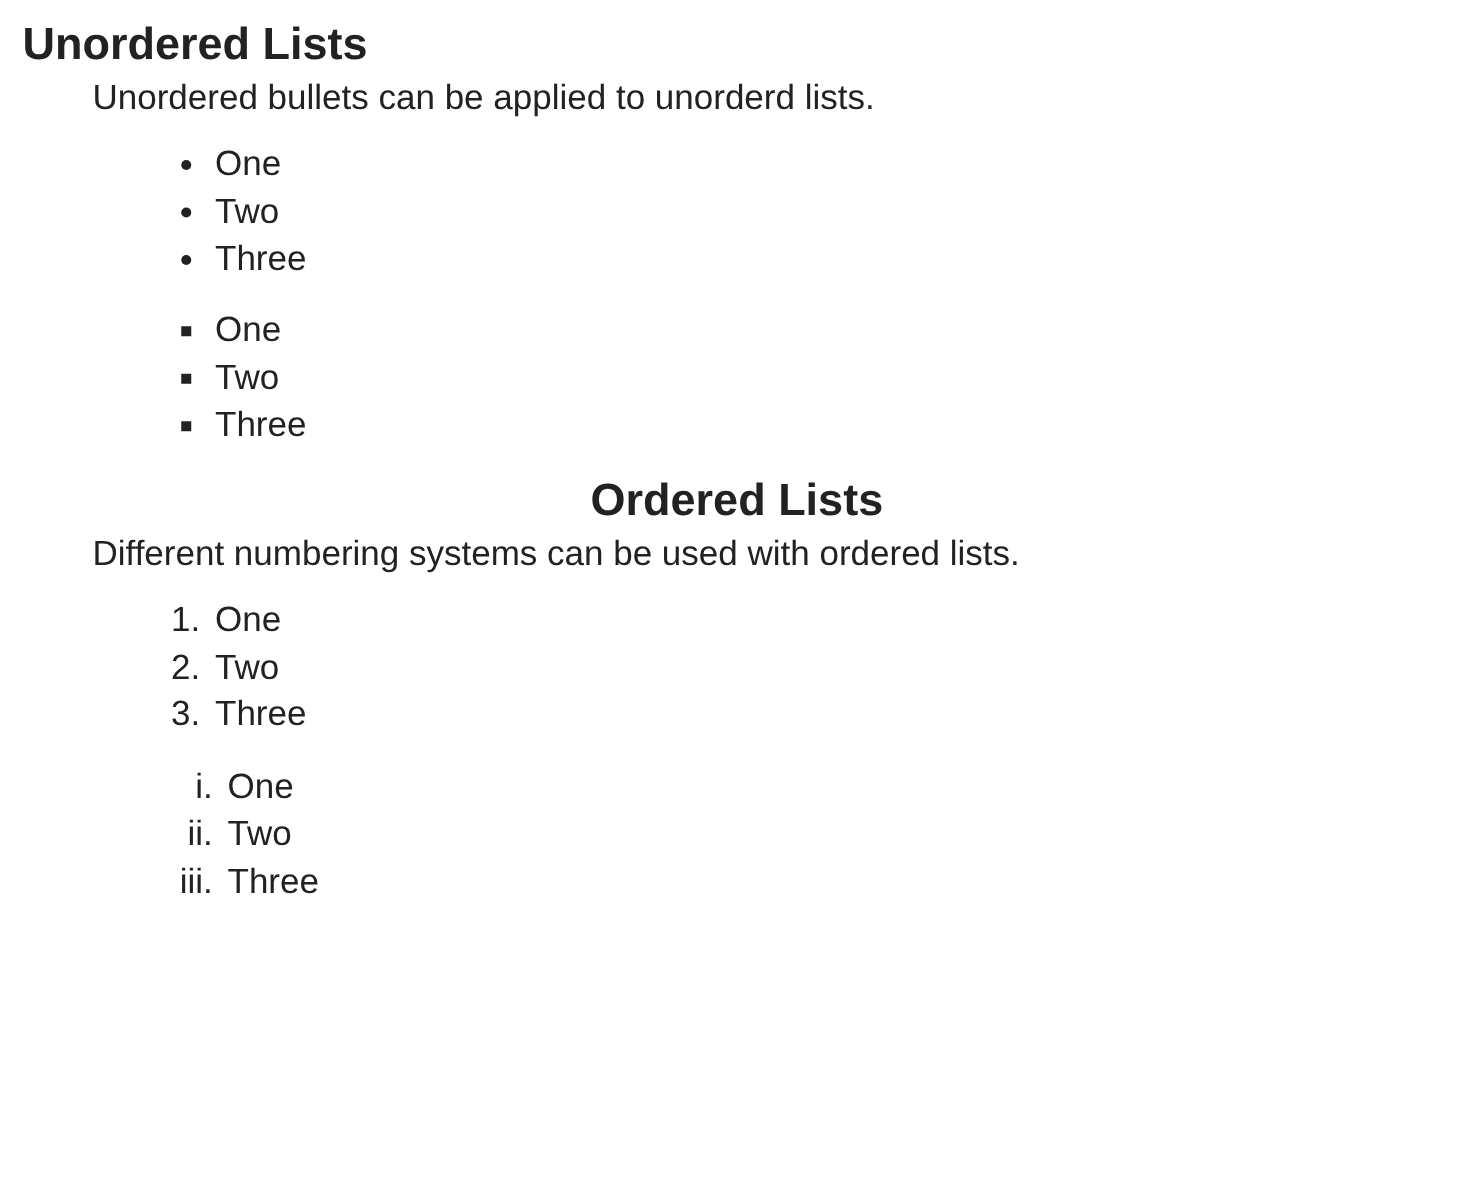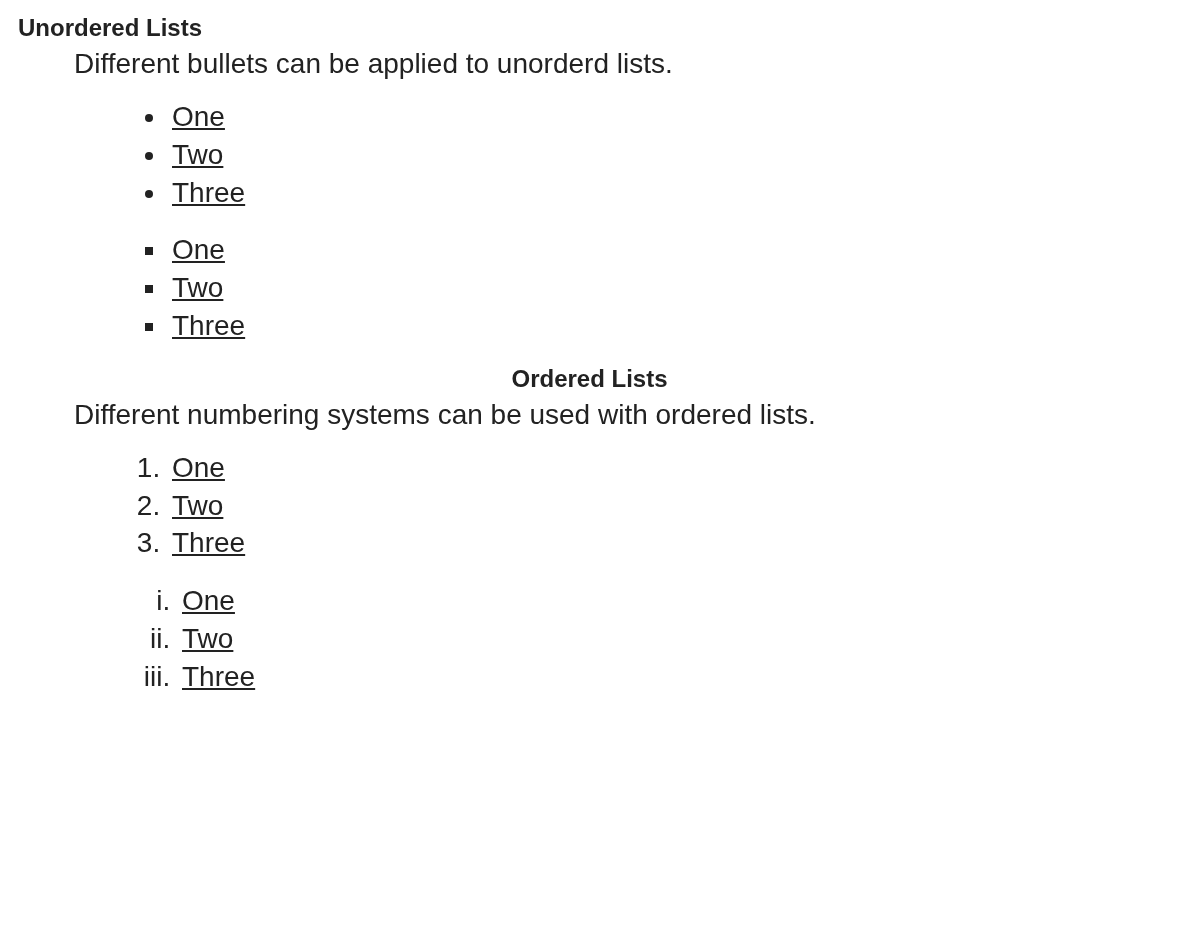--- a/index.html
+++ b/index.html
@@ -6,35 +6,34 @@
       font-family: Arial, Helvetica, sans-serif;
       color: #222;
       background: #fff;
       padding: 14px 18px;
       margin: 0;
       font-size: 28px;
       width: 1179px;
       box-sizing: border-box;
     }
     h2 {
-      font-size: 24px;
+      font-size: 36px;
       font-weight: bold;
       margin: 0 0 6px 0;
     }
     .desc {
       margin: 0 0 18px 56px;
       font-size: 28px;
     }
     .list-block {
       margin: 0 0 20px 0;
     }
     ul, ol {
       margin: 0 0 24px 0;
       padding-left: 150px;
-      text-decoration: underline;
     }
     ul li, ol li {
       line-height: 1.35;
       padding-left: 4px;
     }
     ul.disc { list-style-type: disc; }
     ul.square { list-style-type: square; }
     ol.decimal { list-style-type: decimal; }
     ol.roman { list-style-type: lower-roman; }
     ol.roman {
@@ -42,21 +41,21 @@
     }
     .section2 {
       margin-top: 8px;
       text-align: center;
     }
   </style>
 </head>
 <body>
 
 <h2>Unordered Lists</h2>
-<p class="desc">Different bullets can be applied to unorderd lists.</p>
+<p class="desc">Unordered bullets can be applied to unorderd lists.</p>
 
 <ul class="disc list-block">
   <li>One</li>
   <li>Two</li>
   <li>Three</li>
 </ul>
 
 <ul class="square list-block">
   <li>One</li>
   <li>Two</li>

